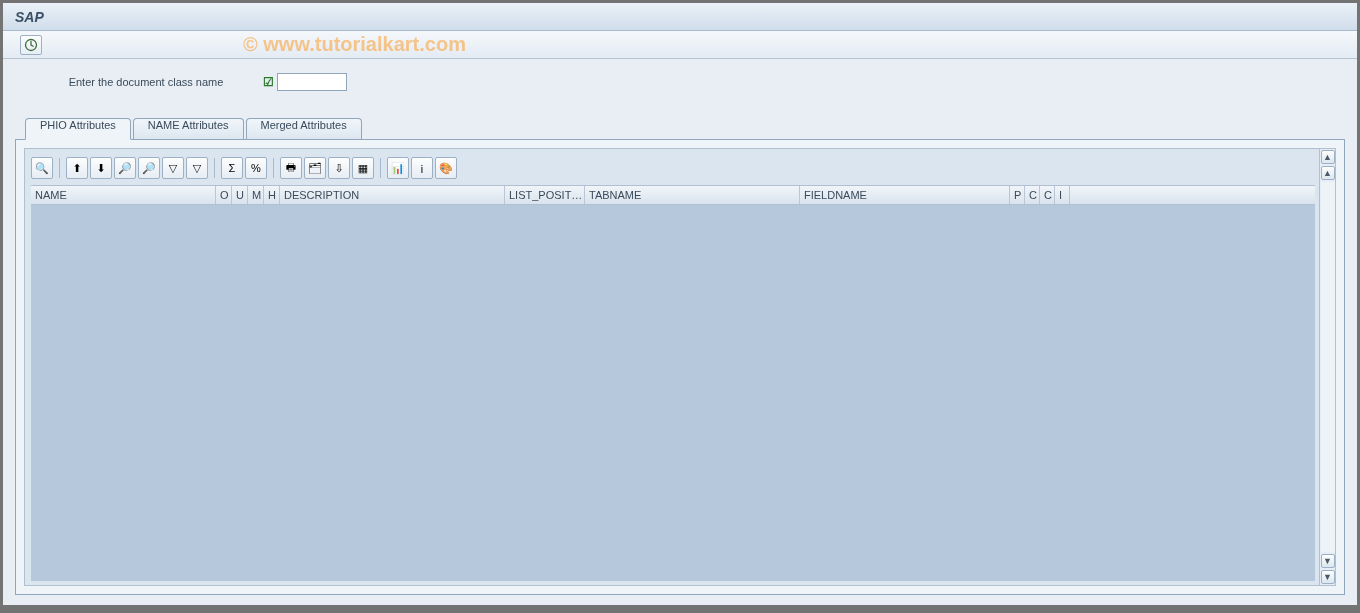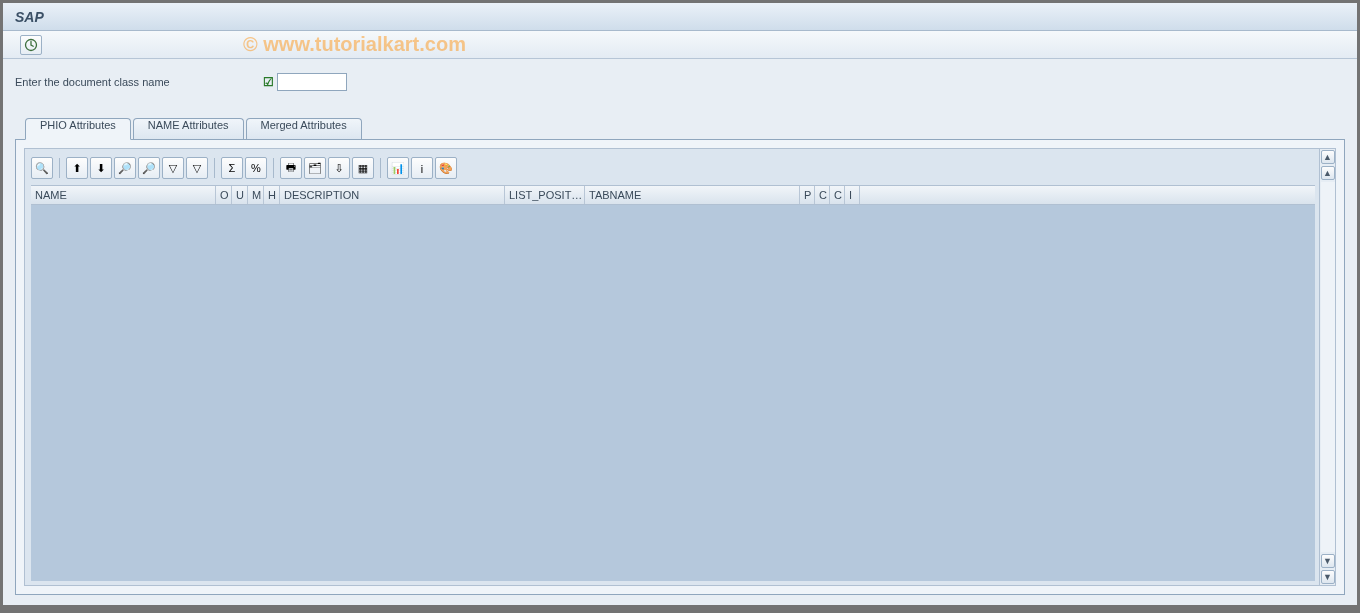--- a/index.html
+++ b/index.html
@@ -64,20 +64,21 @@
     background: #e8eef4;
   }
   .field-row {
     display: flex;
     align-items: center;
     margin-bottom: 24px;
   }
   .field-label {
     width: 262px;
     color: #3a4a5a;
+    text-align: center;
   }
   .field-input-wrap {
     position: relative;
     display: flex;
     align-items: center;
   }
   .field-input {
     width: 70px;
     height: 18px;
     border: 1px solid #8fa6bd;
@@ -340,20 +341,23 @@
               </div>
               <div class="col" style="width: 225px;">
                 <span>DESCRIPTION</span>
               </div>
               <div class="col" style="width: 80px;">
                 <span>LIST_POSIT…</span>
               </div>
               <div class="col" style="width: 215px;">
                 <span>TABNAME</span>
               </div>
+              <div class="col" style="width: 210px;">
+                <span>FIELDNAME</span>
+              </div>
               <div class="col" style="width: 15px;">
                 <span>P</span>
               </div>
               <div class="col" style="width: 15px;">
                 <span>C</span>
               </div>
               <div class="col" style="width: 15px;">
                 <span>C</span>
               </div>
               <div class="col" style="width: 15px;">

